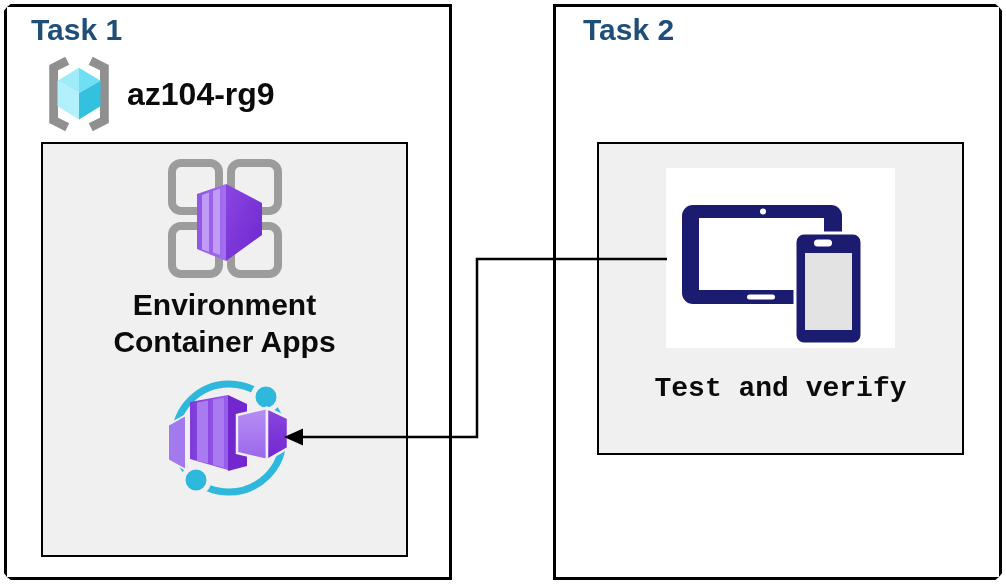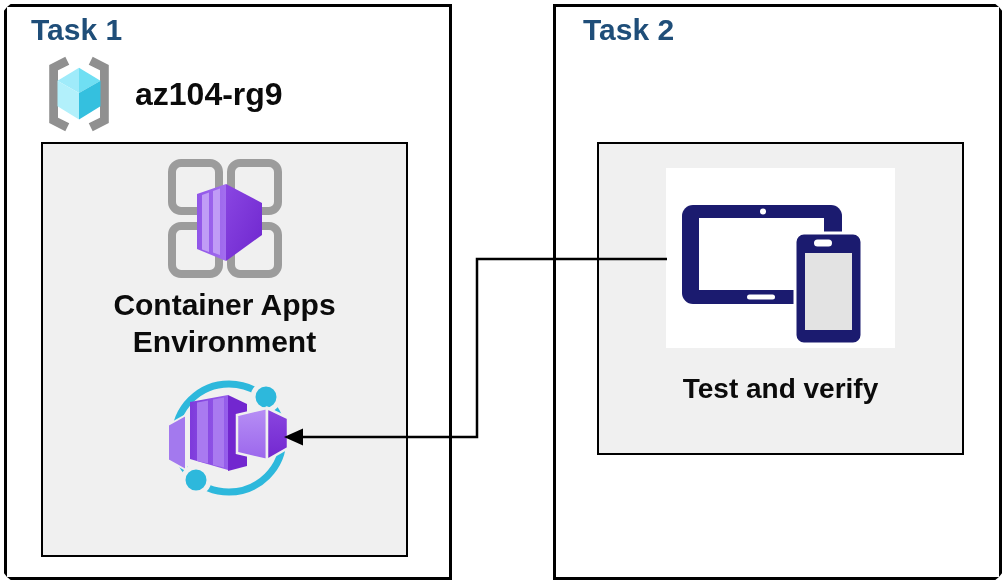--- a/index.html
+++ b/index.html
@@ -14,36 +14,36 @@
   }
   .task-box.t1{left:4px;width:448px;}
   .task-box.t2{left:553px;width:449px;}
   .task-title{
     position:absolute;top:6px;font-size:30px;font-weight:bold;color:#1F4E79;
     letter-spacing:0px;white-space:nowrap;
   }
   .t1 .task-title{left:24px;}
   .t2 .task-title{left:27px;}
   .rg-row{
-    position:absolute;left:30px;top:48px;display:flex;align-items:center;gap:14px;
+    position:absolute;left:30px;top:48px;display:flex;align-items:center;gap:6px;
   }
   .rg-label{font-size:32px;font-weight:bold;color:#0b0b0b;white-space:nowrap;}
   .inner-box{
     position:absolute;background:#F0F0F0;border:2px solid #000;box-sizing:content-box;
   }
   .inner-box.i1{left:34px;top:135px;width:363px;height:411px;}
   .inner-box.i2{left:41px;top:135px;width:363px;height:309px;}
   .abs{position:absolute;}
   .icon-label{
     position:absolute;left:0;width:100%;text-align:center;
     font-weight:bold;color:#0b0b0b;
   }
   .env-label{top:142px;font-size:30px;line-height:37px;}
   .app-label{top:344px;font-size:30px;}
-  .tv-label{top:229px;font-size:28px;}
+  .tv-label{top:229px;font-size:28px;font-family:Liberation Mono, monospace;}
   .device-panel{
     position:absolute;left:67px;top:24px;width:229px;height:180px;background:#fff;
   }
   .device-panel svg{display:block;width:100%;height:100%;}
   .connector{
     position:absolute;left:0;top:0;width:1006px;height:584px;
     pointer-events:none;z-index:5;
   }
 </style>
 </head>
@@ -89,22 +89,22 @@
         </g>
         <g>
           <polygon points="34,36 63,26 63,103 34,91" fill="url(#envF)"></polygon>
           <polygon points="39,37 46,34.5 46,94 39,91.5" fill="#C09CF6"></polygon>
           <polygon points="50,33 57,30.5 57,97 50,94.5" fill="#C09CF6"></polygon>
           <polygon points="63,26 99,45 99,77 63,103" fill="url(#envR)"></polygon>
         </g>
       </svg>
 
       <div class="icon-label env-label">
+        <div>Environment</div>
         <div>Container Apps</div>
-        <div>Environment</div>
       </div>
 
       <svg class="abs" style="left:122px;top:234px;" width="132" height="128" viewBox="0 0 132 128">
         <defs>
           <linearGradient id="appF" x1="0" y1="0" x2="1" y2="0">
             <stop offset="0" stop-color="#7E3ADB"></stop>
               <stop offset="1" stop-color="#9760EC"></stop>
           </linearGradient>
           <linearGradient id="appF2" x1="0" y1="0" x2="0" y2="1">
             <stop offset="0" stop-color="#B78FF5"></stop>

